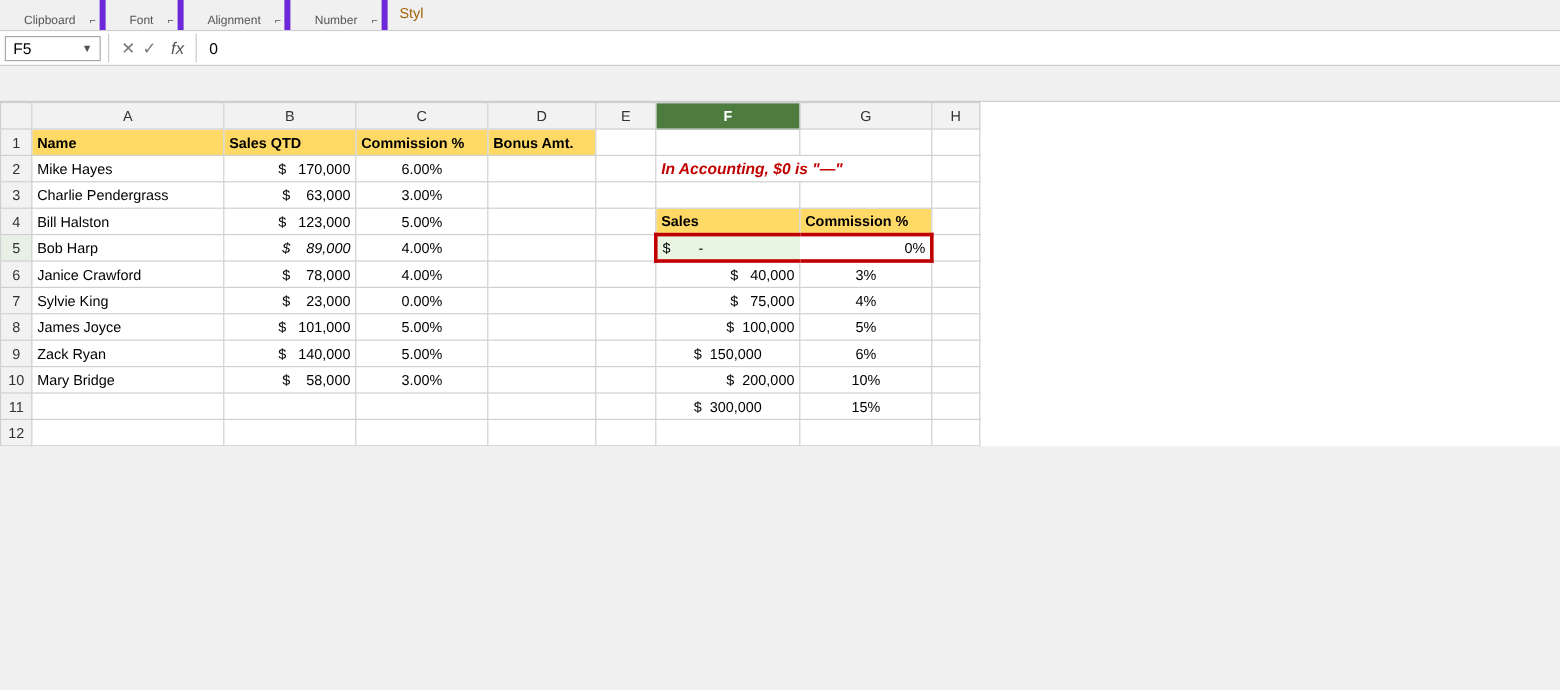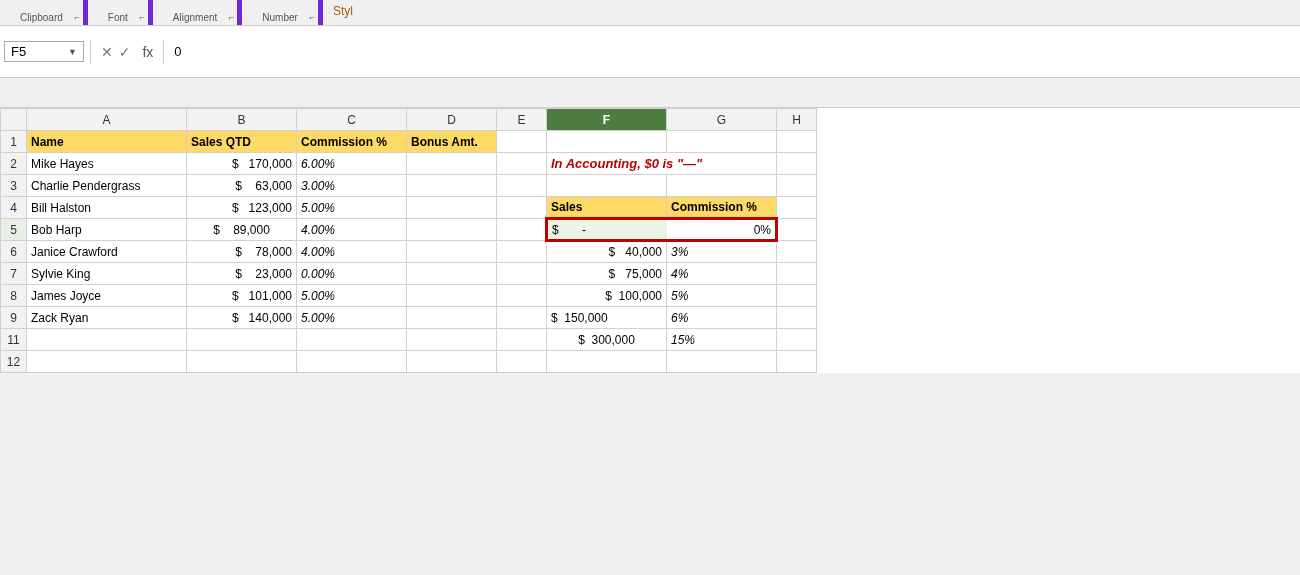--- a/index.html
+++ b/index.html
@@ -42,21 +42,21 @@
       color: #a16207;
       padding-bottom: 4px;
     }
 
     
     .formula-bar {
       background: white;
       border-bottom: 1px solid #ccc;
       display: flex;
       align-items: center;
-      height: 52px;
+      height: 29px;
       padding: 0 4px;
       gap: 4px;
     }
     .name-box {
       width: 80px;
       border: 1px solid #aaa;
       padding: 2px 6px;
       font-size: 13px;
       display: flex;
       align-items: center;
@@ -82,20 +82,21 @@
       align-items: center;
       padding: 0 4px;
     }
     .formula-icon {
       font-size: 14px;
       color: #777;
       cursor: pointer;
     }
     .fx-label {
       color: #555;
+      font-style: italic;
       font-size: 14px;
       margin: 0 4px;
     }
     .formula-input {
       flex: 1;
       border: none;
       outline: none;
       font-size: 13px;
       padding: 2px 4px;
     }
@@ -170,22 +171,21 @@
     .col-h { width: 40px; }
 
     
     .header-cell {
       background: #ffd966;
       font-weight: bold;
     }
 
     
     .num-cell {
-      text-align: left;
-      font-style: italic;
+      text-align: center;
     }
 
     
     .selected-cell {
       border: 2px solid #4d7c3e !important;
       background: #e8f5e3 !important;
     }
 
     
     .red-border-left {
@@ -328,21 +328,21 @@
         <td class="cell"></td>
         <td class="cell"></td>
         <td class="cell commission-header">Sales</td>
         <td class="cell commission-header">Commission %</td>
         <td class="cell"></td>
       </tr>
 
       <tr>
         <td class="row-header active">5</td>
         <td class="cell">Bob Harp</td>
-        <td class="cell" style="text-align:center;">$&nbsp;&nbsp;&nbsp;&nbsp;89,000</td>
+        <td class="cell" style="text-align:right;font-style:italic;">$&nbsp;&nbsp;&nbsp;&nbsp;89,000</td>
         <td class="cell num-cell">4.00%</td>
         <td class="cell"></td>
         <td class="cell"></td>
         <td class="cell red-border-left selected-cell" style="text-align:left;">$&nbsp;&nbsp;&nbsp;&nbsp;&nbsp;&nbsp;&nbsp;-</td>
         <td class="cell red-border-right" style="text-align:right;">0%</td>
         <td class="cell"></td>
       </tr>
 
       <tr>
         <td class="row-header">6</td>
@@ -380,25 +380,36 @@
         <td class="cell"></td>
       </tr>
 
       <tr>
         <td class="row-header">9</td>
         <td class="cell">Zack Ryan</td>
         <td class="cell" style="text-align:right;margin-top:40px;">$&nbsp;&nbsp;&nbsp;140,000</td>
         <td class="cell num-cell">5.00%</td>
         <td class="cell"></td>
         <td class="cell"></td>
-        <td class="cell" style="text-align:left;">$&nbsp;&nbsp;150,000</td>
+        <td class="cell" style="text-align:center;">$&nbsp;&nbsp;150,000</td>
         <td class="cell num-cell">6%</td>
         <td class="cell"></td>
       </tr>
 
+      <tr>
+        <td class="row-header">10</td>
+        <td class="cell">Mary Bridge</td>
+        <td class="cell" style="text-align:right;">$&nbsp;&nbsp;&nbsp;&nbsp;58,000</td>
+        <td class="cell num-cell">3.00%</td>
+        <td class="cell"></td>
+        <td class="cell"></td>
+        <td class="cell" style="text-align:right;">$&nbsp;&nbsp;200,000</td>
+        <td class="cell num-cell">10%</td>
+        <td class="cell"></td>
+      </tr>
 
       <tr>
         <td class="row-header">11</td>
         <td class="cell"></td>
         <td class="cell"></td>
         <td class="cell"></td>
         <td class="cell"></td>
         <td class="cell"></td>
         <td class="cell" style="text-align:center;">$&nbsp;&nbsp;300,000</td>
         <td class="cell num-cell">15%</td>

